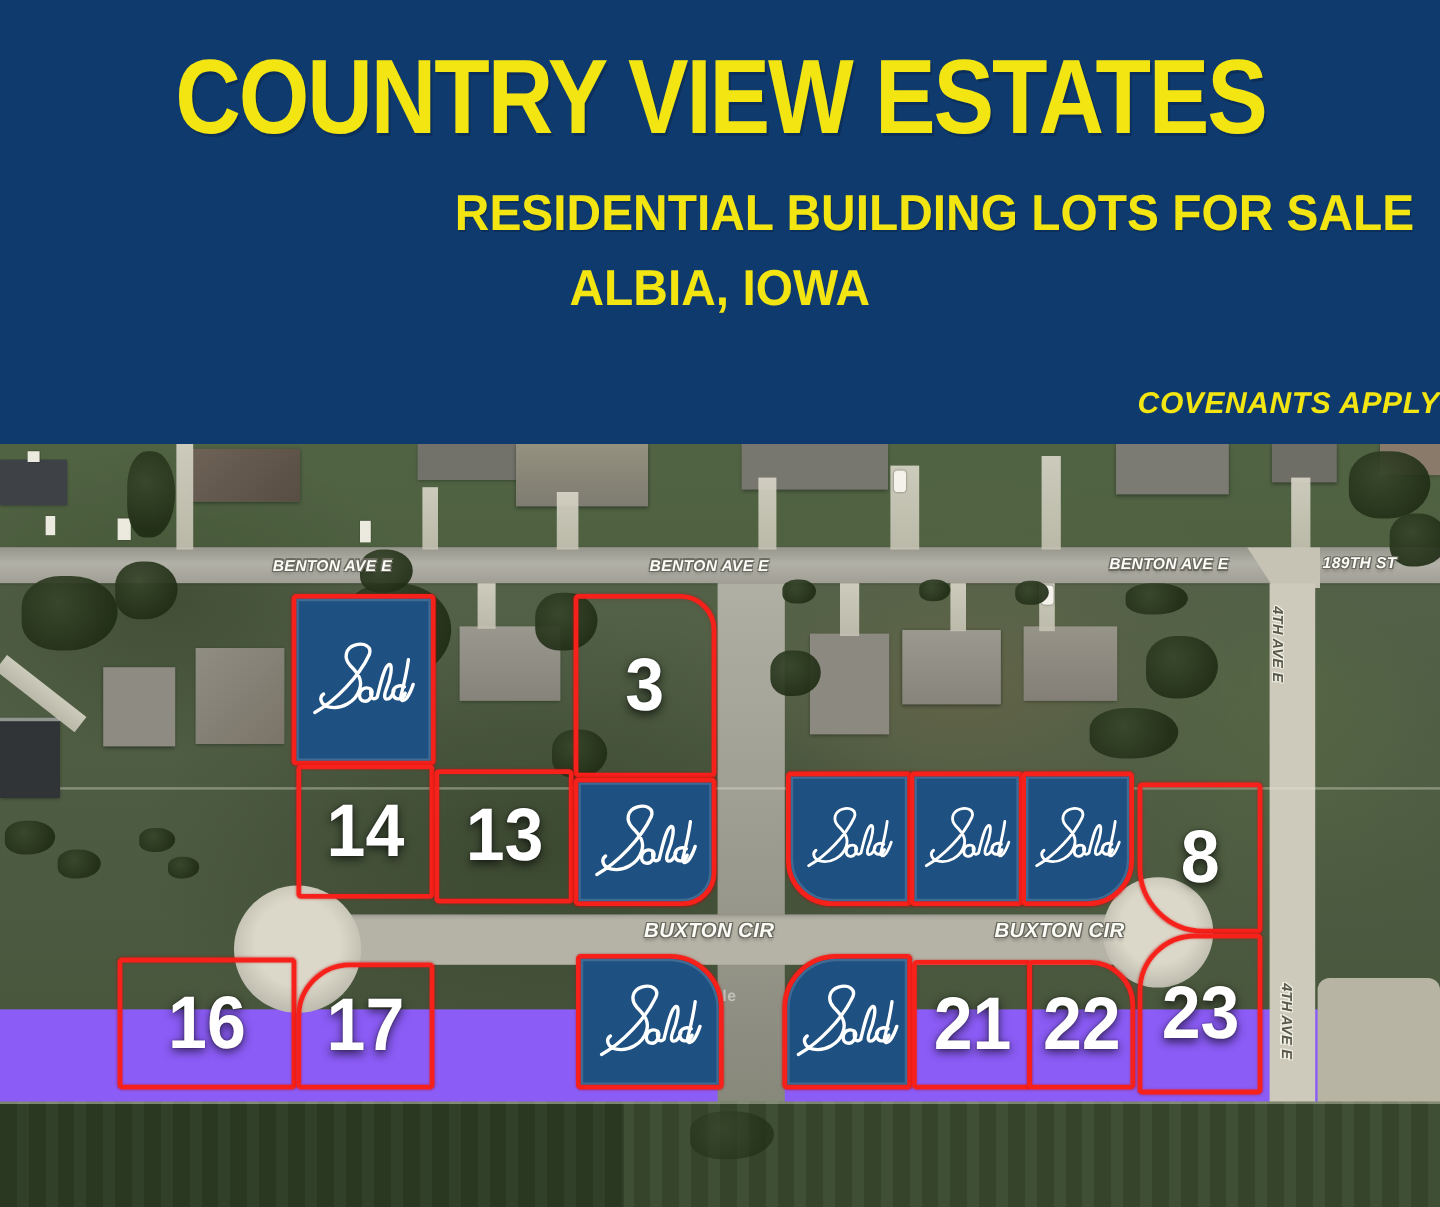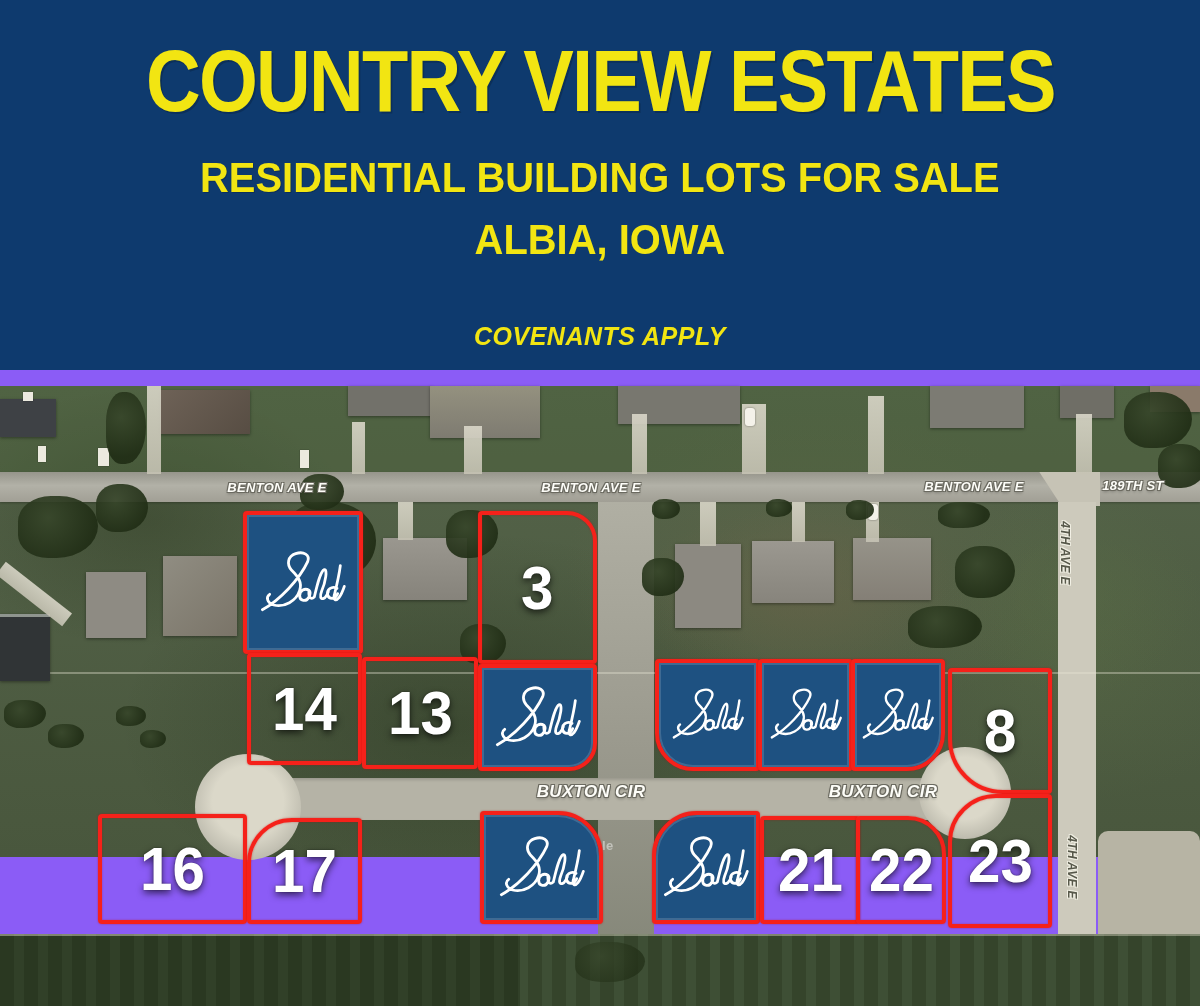--- a/index.html
+++ b/index.html
@@ -5,26 +5,26 @@
   html,body{margin:0;padding:0;background:#222;}
   .screen{position:relative;width:1200px;height:1006px;overflow:hidden;
     font-family:"Liberation Sans",sans-serif;background:#8b5cf6;}
   
   .header{position:absolute;left:0;top:0;width:1200px;height:370px;
     background:#0e3a6e;text-align:center;color:#f2e512;z-index:30;}
   .squeeze{display:inline-block;transform:scaleX(.86);transform-origin:center;white-space:nowrap;}
   .title{margin-top:30px;font-size:88px;font-weight:bold;letter-spacing:-2px;
     text-shadow:2px 2px 0 rgba(0,0,0,.18);}
   .sub1{margin-top:22px;font-size:42px;font-weight:bold;letter-spacing:0;
-    text-shadow:1px 1px 0 rgba(0,0,0,.18);}
+    text-shadow:1px 1px 0 rgba(0,0,0,.18);text-align:right;}
   .sub1 .squeeze,.sub2 .squeeze{transform:scaleX(.95);}
   .sub2{margin-top:14px;font-size:42px;font-weight:bold;}
-  .note{margin-top:58px;font-size:25px;font-weight:bold;font-style:italic;letter-spacing:.5px;}
-  
-  .map{position:absolute;left:0;top:386px;width:1200px;height:471px;background:#51603f;
+  .note{margin-top:58px;font-size:25px;font-weight:bold;font-style:italic;letter-spacing:.5px;text-align:right;}
+  
+  .map{position:absolute;left:0;top:370px;width:1200px;height:471px;background:#51603f;
     background-image:
       radial-gradient(ellipse 320px 200px at 12% 28%, rgba(25,35,12,.28), transparent 65%),
       radial-gradient(ellipse 420px 260px at 68% 38%, rgba(118,112,80,.25), transparent 60%),
       radial-gradient(ellipse 520px 300px at 38% 72%, rgba(18,28,10,.28), transparent 65%),
       radial-gradient(ellipse 300px 220px at 90% 60%, rgba(95,115,70,.25), transparent 60%),
       linear-gradient(180deg,#55644a,#49573d);}
   .map *{position:absolute;}
   .lawn-top{left:0;top:0;width:1200px;height:86px;background:rgba(72,98,54,.35);}
   .patch{border-radius:50%;}
   

